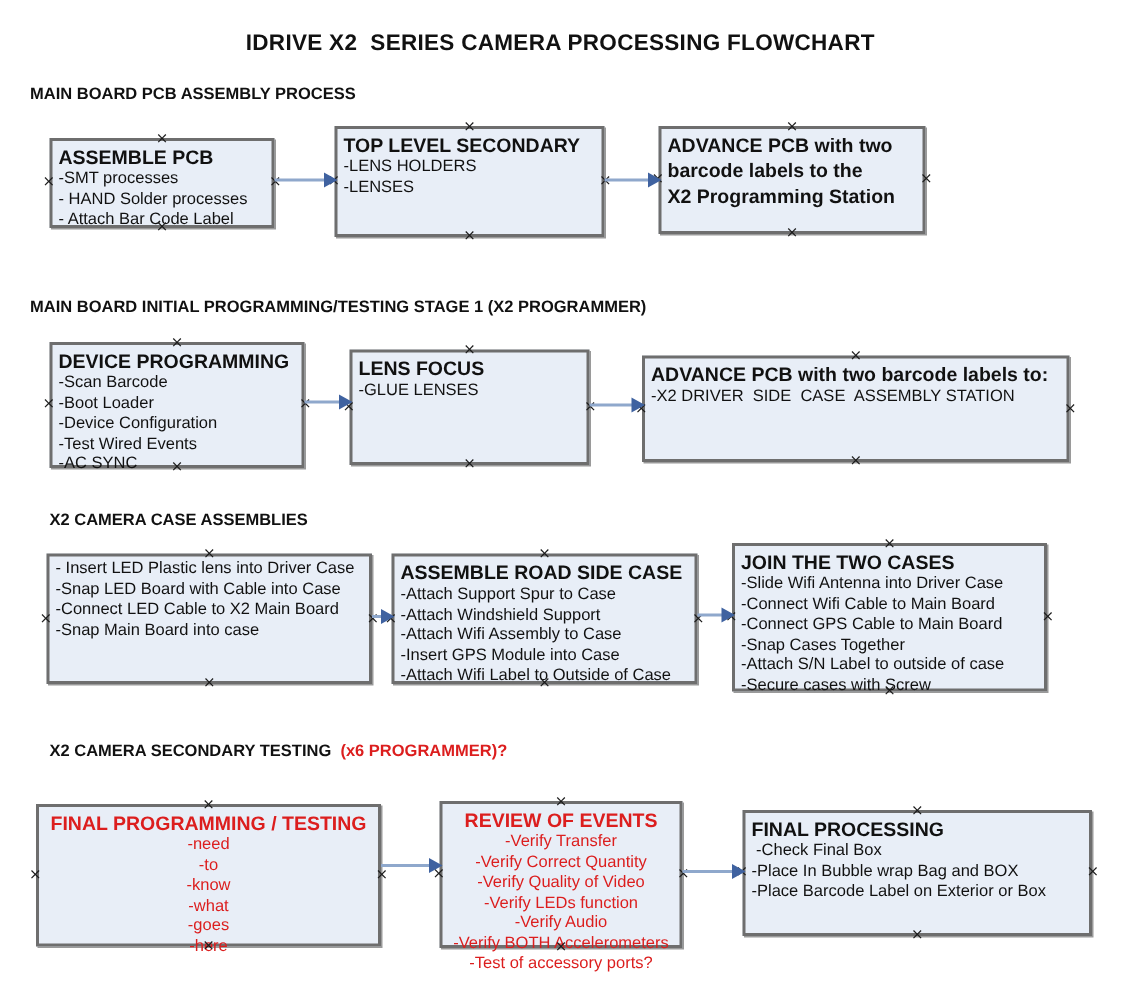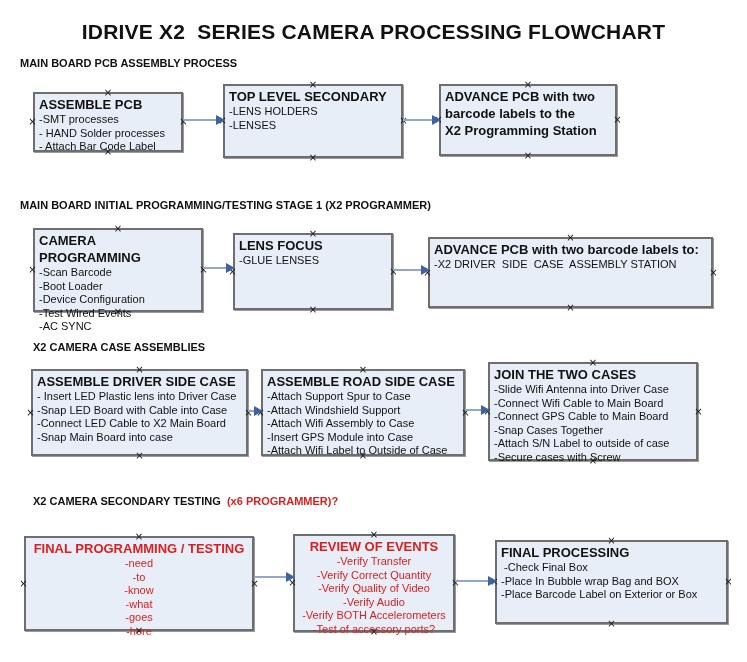--- a/index.html
+++ b/index.html
@@ -2,21 +2,21 @@
 <html><head>
 <meta charset="utf-8">
 <style>
   html,body{margin:0;padding:0;background:#ffffff;}
   .stage{
     position:relative;width:747px;height:662px;background:#fff;overflow:hidden;
     font-family:"Liberation Sans",sans-serif;color:var(--text,#111);
   }
   .page-title{
     position:absolute;top:20px;left:0;width:747px;text-align:center;
-    font-size:21px;font-weight:bold;letter-spacing:.2px;white-space:pre;
+    font-size:15px;font-weight:bold;letter-spacing:.2px;white-space:pre;
   }
   .section-header{
     position:absolute;font-size:11px;font-weight:bold;white-space:pre;
   }
   .accent{color:var(--accent-red,#dc1e1e);}
   .fc-box{
     position:absolute;box-sizing:border-box;
     background:var(--box-fill,#e8eef7);
     border:2px solid var(--box-border,#6e6e6e);
     box-shadow:1px 1px 0 #9a9a9a;
@@ -83,21 +83,21 @@
   <div class="arrow" style="left:183px;top:119px;width:40px">
       <span class="arrow-head"></span>
     </div>
   <div class="arrow" style="left:403px;top:119px;width:36px">
       <span class="arrow-head"></span>
     </div>
 
   <div class="section-header" style="left:20px;top:199px">MAIN BOARD INITIAL PROGRAMMING/TESTING STAGE 1 (X2 PROGRAMMER)</div>
 
   <div class="fc-box" style="left:33px;top:228px;width:170px;height:84px">
-    <div class="fc-heading">CAMERA PROGRAMMING</div>
+    <div class="fc-heading">DEVICE PROGRAMMING</div>
     <div class="fc-item">-Scan Barcode</div>
     <div class="fc-item">-Boot Loader</div>
     <div class="fc-item">-Device Configuration</div>
     <div class="fc-item">-Test Wired Events</div>
     <div class="fc-item">-AC SYNC</div>
   <span class="handle h-t">×</span>
       <span class="handle h-b">×</span>
       <span class="handle h-l">×</span>
       <span class="handle h-r">×</span>
     </div>
@@ -123,21 +123,20 @@
   <div class="arrow" style="left:203px;top:267px;width:30px">
       <span class="arrow-head"></span>
     </div>
   <div class="arrow" style="left:393px;top:269px;width:35px">
       <span class="arrow-head"></span>
     </div>
 
   <div class="section-header" style="left:33px;top:341px">X2 CAMERA CASE ASSEMBLIES</div>
 
   <div class="fc-box" style="left:31px;top:369px;width:217px;height:87px">
-    <div class="fc-heading">ASSEMBLE DRIVER SIDE CASE</div>
     <div class="fc-item">- Insert LED Plastic lens into Driver Case</div>
     <div class="fc-item">-Snap LED Board with Cable into Case</div>
     <div class="fc-item">-Connect LED Cable to X2 Main Board</div>
     <div class="fc-item">-Snap Main Board into case</div>
   <span class="handle h-t">×</span>
       <span class="handle h-b">×</span>
       <span class="handle h-l">×</span>
       <span class="handle h-r">×</span>
     </div>
 
@@ -189,20 +188,21 @@
       <span class="handle h-b">×</span>
       <span class="handle h-l">×</span>
       <span class="handle h-r">×</span>
     </div>
 
   <div class="fc-box red" style="left:293px;top:534px;width:162px;height:98px">
     <div class="fc-heading">REVIEW OF EVENTS</div>
     <div class="fc-item">-Verify Transfer</div>
     <div class="fc-item">-Verify Correct Quantity</div>
     <div class="fc-item">-Verify Quality of Video</div>
+    <div class="fc-item">-Verify LEDs function</div>
     <div class="fc-item">-Verify Audio</div>
     <div class="fc-item">-Verify BOTH Accelerometers</div>
     <div class="fc-item">-Test of accessory ports?</div>
   <span class="handle h-t">×</span>
       <span class="handle h-b">×</span>
       <span class="handle h-l">×</span>
       <span class="handle h-r">×</span>
     </div>
 
   <div class="fc-box" style="left:495px;top:540px;width:233px;height:84px">

